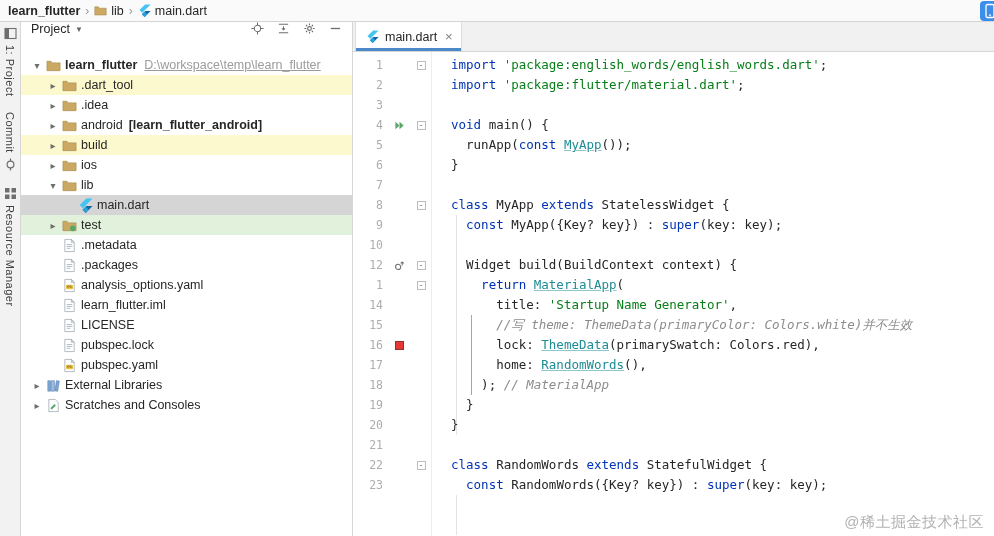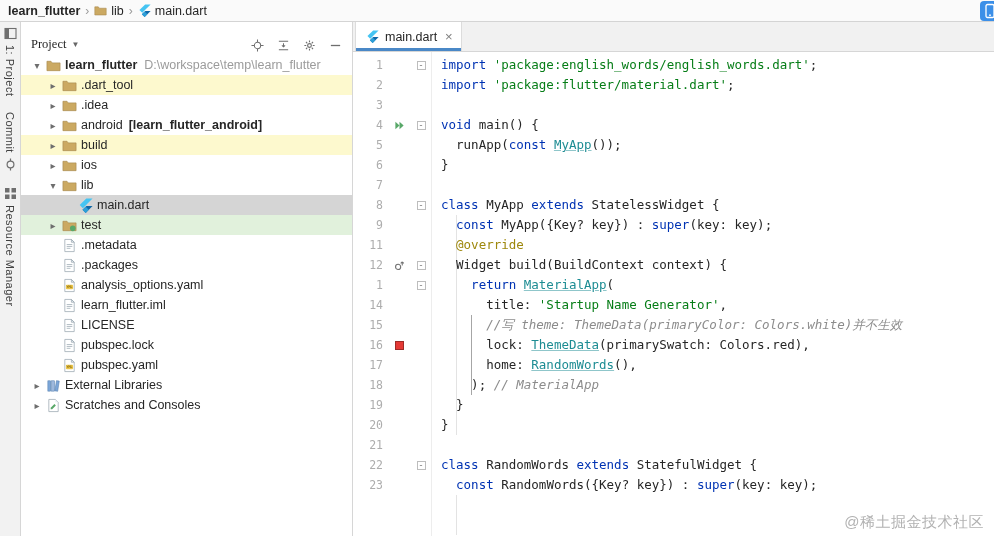--- a/index.html
+++ b/index.html
@@ -29,37 +29,37 @@
   .stripe {
     flex:0 0 21px; width:21px; background:#F2F2F2; border-right:1px solid #D6D6D6;
     display:flex; flex-direction:column; align-items:center; padding-top:5px; gap:16px;
   }
   .stripe-btn { display:flex; flex-direction:column; align-items:center; gap:5px; cursor:pointer; }
   .vtext { writing-mode:vertical-rl; font-size:11px; color:#3F3F3F; letter-spacing:.5px; white-space:nowrap; }
   .sicon svg { width:13px; height:13px; display:block; }
 
   
   .project-panel { flex:0 0 332px; width:332px; background:#fff; border-right:1px solid #D6D6D6; display:flex; flex-direction:column; }
-  .panel-header { flex:0 0 30px; height:30px; display:flex; align-items:flex-end; padding:0 10px 0 10px;font-family:Liberation Serif, serif; }
+  .panel-header { flex:0 0 30px; height:30px; display:flex; align-items:flex-start; padding:0 10px 0 10px; }
   .ptitle { display:inline-flex; align-items:center; gap:5px; cursor:pointer; }
   .caret { font-size:8px; color:#666; }
   .phicons { margin-left:auto; display:flex; align-items:center; gap:13px; }
   .phicon { cursor:pointer; }
   .phicon svg { width:13px; height:13px; display:block; }
   .tree { flex:1; overflow:hidden; padding-top:3px; }
   .trow { height:20px; display:flex; align-items:center; white-space:nowrap; cursor:pointer; }
   .bg-yellow { background:#FDF9CE; }
   .bg-green { background:#E1F1DC; }
   .bg-selected { background:#D5D5D5; }
   .ind { display:inline-block; height:1px; }
   .arrow { flex:0 0 16px; width:16px; text-align:center; color:#6E6E6E; font-size:10px; }
   .ticon { flex:0 0 17px; width:17px; display:inline-flex; justify-content:center; }
   .ticon svg { width:15px; height:15px; display:block; }
   .tlabel { margin-left:3px; }
-  .tsuffix.dim { color:#9B9B9B; margin-left:7px; }
+  .tsuffix.dim { color:#9B9B9B; margin-left:7px;text-decoration:underline; }
   .tsuffix.bld { font-weight:bold; margin-left:6px; }
 
   
   .editor { flex:1; min-width:0; display:flex; flex-direction:column; background:#fff; position:relative; }
   .tabbar { flex:0 0 30px; height:30px; background:#F1F1F1; border-bottom:1px solid #D6D6D6; display:flex; align-items:flex-end; padding-left:2px; }
   .tab {
     height:29px; display:flex; align-items:center; gap:6px; padding:0 8px 0 10px;
     background:#fff; border-left:1px solid #DCDCDC; border-right:1px solid #DCDCDC;
     box-shadow: inset 0 -3px 0 #4A88C7; cursor:pointer;
   }
@@ -73,21 +73,21 @@
   .gutterline { position:absolute; left:78px; top:0; bottom:0; width:1px; background:#EDEDED; }
   .guide { position:absolute; width:1px; background:#E3E3E3; }
   .guide.scope { background:#A6A6A6; }
   .cline { height:20px; display:flex; align-items:center; position:relative; }
   .ln { flex:0 0 34px; width:34px; text-align:right; color:#ADADAD; font-size:11.5px; padding-right:4px; font-family:"DejaVu Sans Mono",monospace; }
   .mark { flex:0 0 24px; width:24px; display:flex; align-items:center; justify-content:center; }
   .mark svg { width:11px; height:11px; display:block; }
   .swatch { width:9px; height:9px; background:#E53935; border:1px solid #9E2B27; display:inline-block; }
   .foldc { flex:0 0 20px; width:20px; display:flex; align-items:center; justify-content:center; }
   .foldbox { width:9px; height:9px; border:1px solid #BDBDBD; background:#fff; color:#777; font-size:9px; line-height:6px; text-align:center; display:inline-block; }
-  .codetext { padding-left:10px; white-space:pre; }
+  .codetext { padding-left:20px; white-space:pre; }
   .tok-k { color:#0033B3; }
   .tok-s { color:#067D17; }
   .tok-c { color:#8C8C8C; font-style:italic; }
   .tok-a { color:#9E880D; }
   .tok-tu { color:#1D8C93; text-decoration:underline; text-decoration-color:#8FC6CA; }
   .tok-p { color:#262626; }
 
   .watermark {
     position:absolute; right:10px; bottom:4px; font-size:15px; color:#9E9E9E; opacity:.8;
     letter-spacing:.5px; pointer-events:none; font-family:"Liberation Sans",sans-serif;
@@ -486,24 +486,24 @@
               </span>
               <span class="codetext"><span class="tok-k">class</span><span class="tok-p"> MyApp </span><span class="tok-k">extends</span><span class="tok-p"> StatelessWidget {</span></span>
             </div>
             <div class="cline">
               <span class="ln">9</span>
               <span class="mark"></span>
               <span class="foldc"></span>
               <span class="codetext"><span class="tok-p">  </span><span class="tok-k">const</span><span class="tok-p"> MyApp({Key? key}) : </span><span class="tok-k">super</span><span class="tok-p">(key: key);</span></span>
             </div>
             <div class="cline">
-              <span class="ln">11</span>
-              <span class="mark"></span>
-              <span class="foldc"></span>
-              <span class="codetext"><span class="tok-p">  </span><span class="tok-a">@override</span></span>
+              <span class="ln">10</span>
+              <span class="mark"></span>
+              <span class="foldc"></span>
+              <span class="codetext"></span>
             </div>
             <div class="cline">
               <span class="ln">12</span>
               <span class="mark">
                 <svg viewBox="0 0 12 12">
                   <circle cx="4.5" cy="7.5" r="2.8" fill="none" stroke="#707070" stroke-width="1.2"></circle>
                   <path d="M9 6V2m0 0L7.3 3.7M9 2l1.7 1.7" stroke="#707070" stroke-width="1.1" fill="none"></path>
                 </svg>
               </span>
               <span class="foldc">

